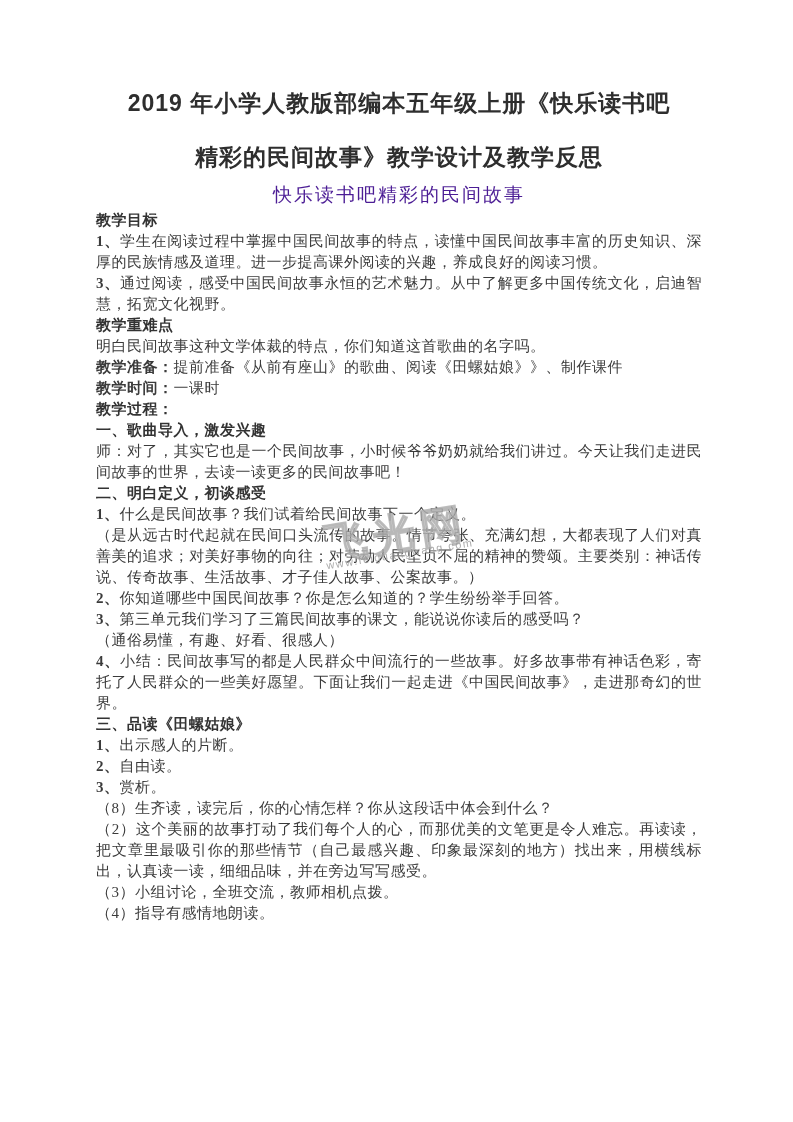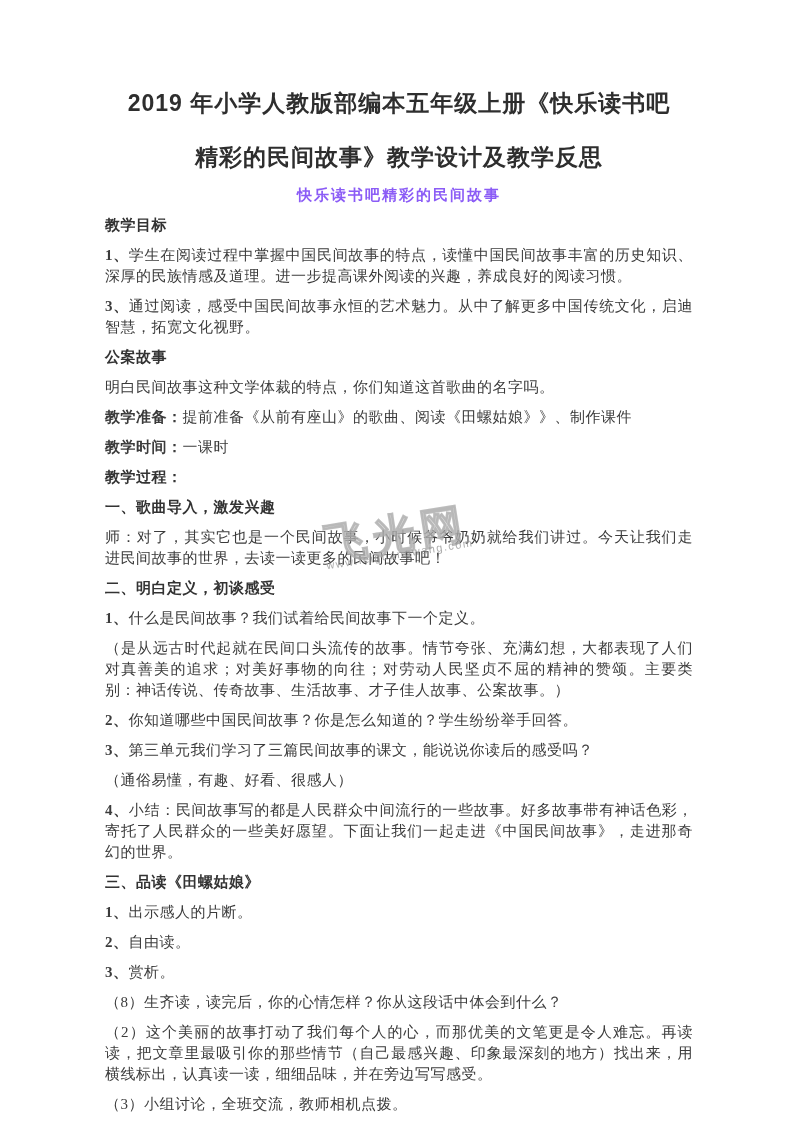--- a/index.html
+++ b/index.html
@@ -21,31 +21,31 @@
     font-weight:bold;
     font-size:23px;
     line-height:54px;
     letter-spacing:1px;
     text-align:center;
     color:#2e2e2e;
     margin:0 0 0 0;
   }
   .doc-subtitle {
     display:block;
-    font-weight:bold;
-    font-size:15px;
+    font-weight:normal;
+    font-size:19px;
     line-height:22px;
     letter-spacing:2px;
     text-align:center;
-    color:#8b5cf6;
+    color:#4c1d95;
     text-decoration:none;
     margin:0 0 4px 0;
   }
   .body-text p {
-    margin:9px;
+    margin:0;
     font-size:15px;
     line-height:21px;
     color:#3b3b3b;
     text-align:justify;
     letter-spacing:0.5px;
   }
   .body-text p.h { font-weight:bold; color:#333333; }
   .body-text p b { font-weight:bold; }
   .watermark {
     position:absolute;
@@ -86,21 +86,21 @@
 
   <div class="content">
     <h1 class="doc-title"><span>2019 年小学人教版部编本五年级上册《快乐读书吧</span><br>
       <span>精彩的民间故事》教学设计及教学反思</span>
     </h1>
     <a class="doc-subtitle">快乐读书吧精彩的民间故事</a>
     <div class="body-text">
         <p class="h">教学目标</p>
         <p class="p"><b>1、</b>学生在阅读过程中掌握中国民间故事的特点，读懂中国民间故事丰富的历史知识、深厚的民族情感及道理。进一步提高课外阅读的兴趣，养成良好的阅读习惯。</p>
         <p class="p"><b>3、</b>通过阅读，感受中国民间故事永恒的艺术魅力。从中了解更多中国传统文化，启迪智慧，拓宽文化视野。</p>
-        <p class="h">公案故事</p>
+        <p class="h">教学重难点</p>
         <p class="p">明白民间故事这种文学体裁的特点，你们知道这首歌曲的名字吗。</p>
         <p class="p"><b>教学准备：</b>提前准备《从前有座山》的歌曲、阅读《田螺姑娘》》、制作课件</p>
         <p class="p"><b>教学时间：</b>一课时</p>
         <p class="h">教学过程：</p>
         <p class="h">一、歌曲导入，激发兴趣</p>
         <p class="p">师：对了，其实它也是一个民间故事，小时候爷爷奶奶就给我们讲过。今天让我们走进民间故事的世界，去读一读更多的民间故事吧！</p>
         <p class="h">二、明白定义，初谈感受</p>
         <p class="p"><b>1、</b>什么是民间故事？我们试着给民间故事下一个定义。</p>
         <p class="p">（是从远古时代起就在民间口头流传的故事。情节夸张、充满幻想，大都表现了人们对真善美的追求；对美好事物的向往；对劳动人民坚贞不屈的精神的赞颂。主要类别：神话传说、传奇故事、生活故事、才子佳人故事、公案故事。）</p>
         <p class="p"><b>2、</b>你知道哪些中国民间故事？你是怎么知道的？学生纷纷举手回答。</p>

